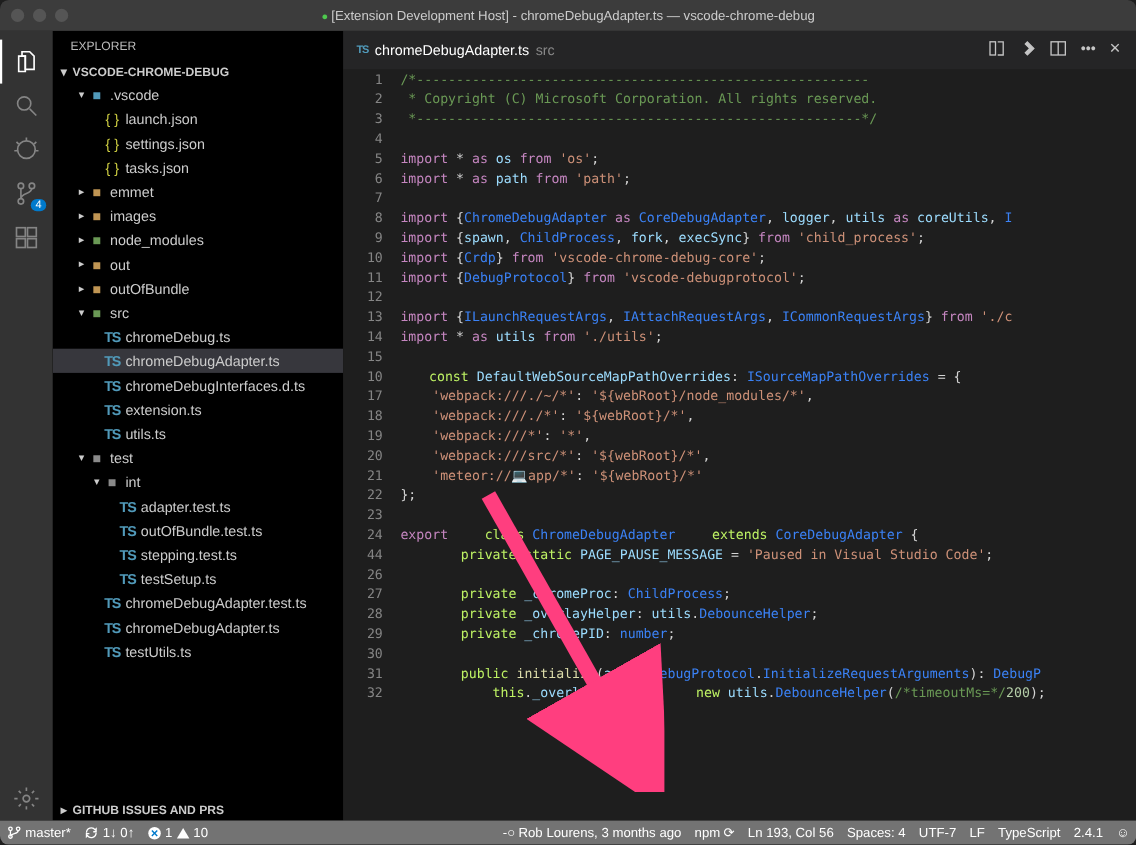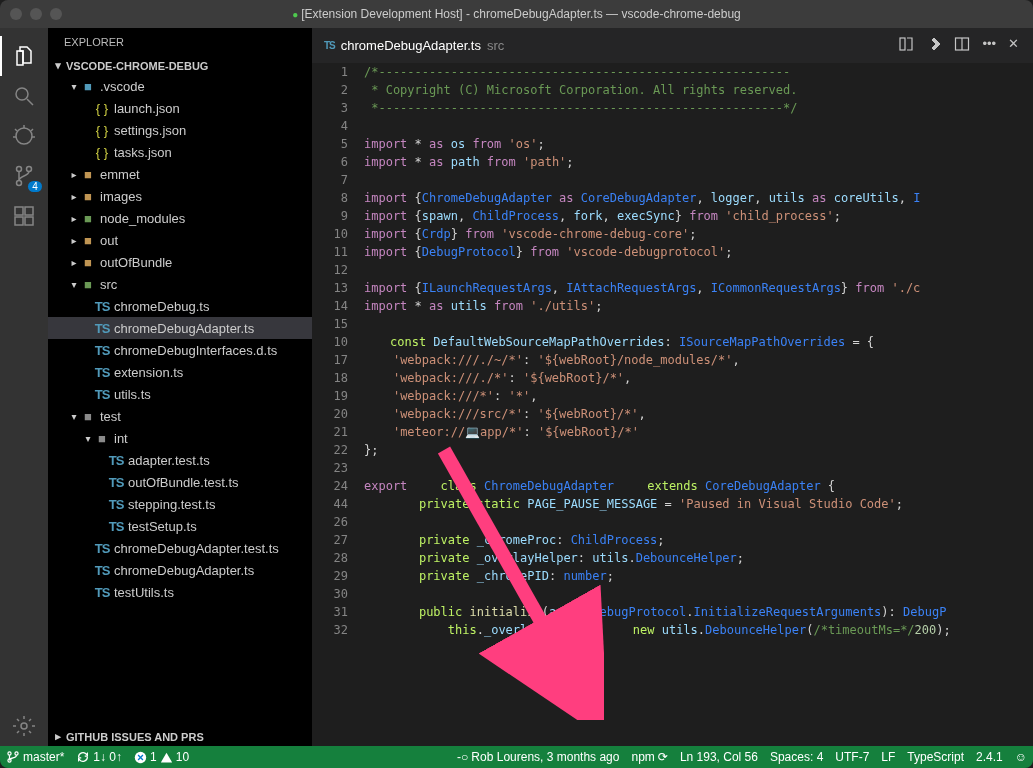--- a/index.html
+++ b/index.html
@@ -92,21 +92,21 @@
 .tk-k { color:#c586c0; }
 .tk-s { color:#ce9178; }
 .tk-t { color:#3b82f6; }
 .tk-f { color:#dcdcaa; }
 .tk-v { color:#9cdcfe; }
 .tk-n { color:#b5cea8;margin-top:36px; }
 .tk-p { color:#d4d4d4; }
 .tk-b { color:#bef264;margin-left:26px; }
 .statusbar {
   height: 22px;
-  background: #15803d;
+  background: #737373;
   color: #fff;
   display: flex;
   align-items: center;
   font-size: 12px;
 }
 .sb-item { padding: 0 6px; display: inline-flex; align-items: center; gap: 3px; cursor: pointer; }
 .sb-left { display: flex; }
 .sb-right { margin-left: auto; display: flex; }
 .annotation-arrow {
   position: absolute;

